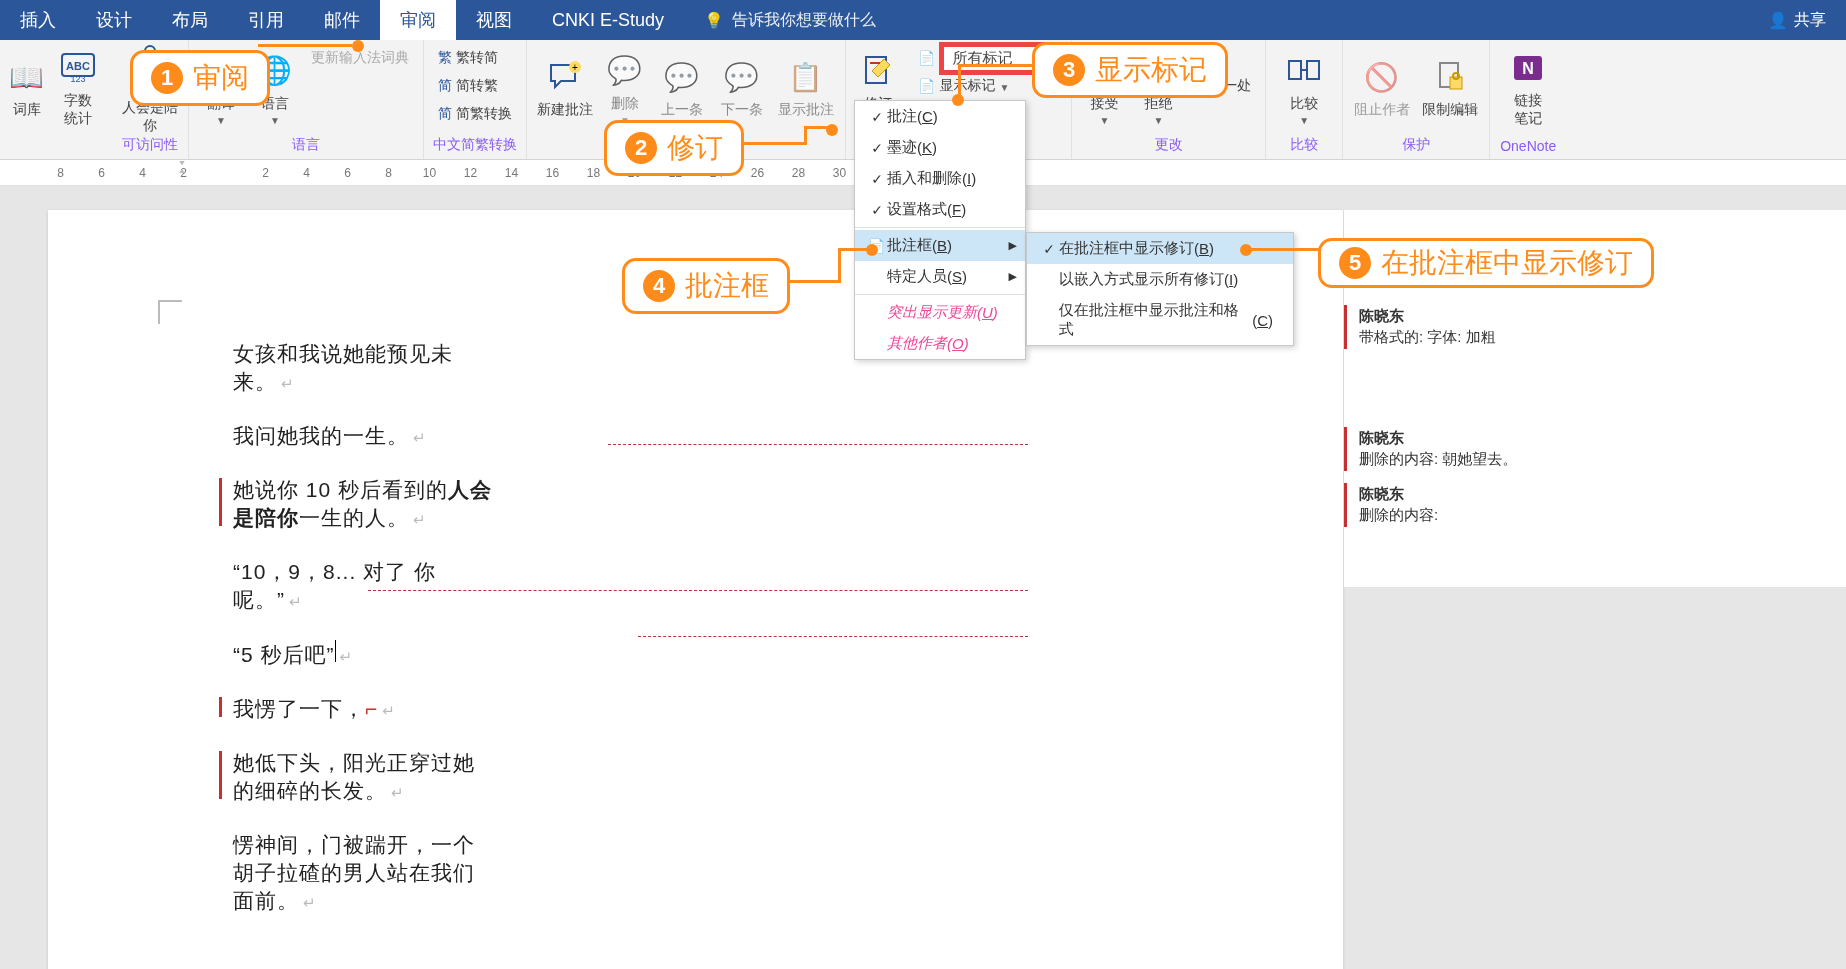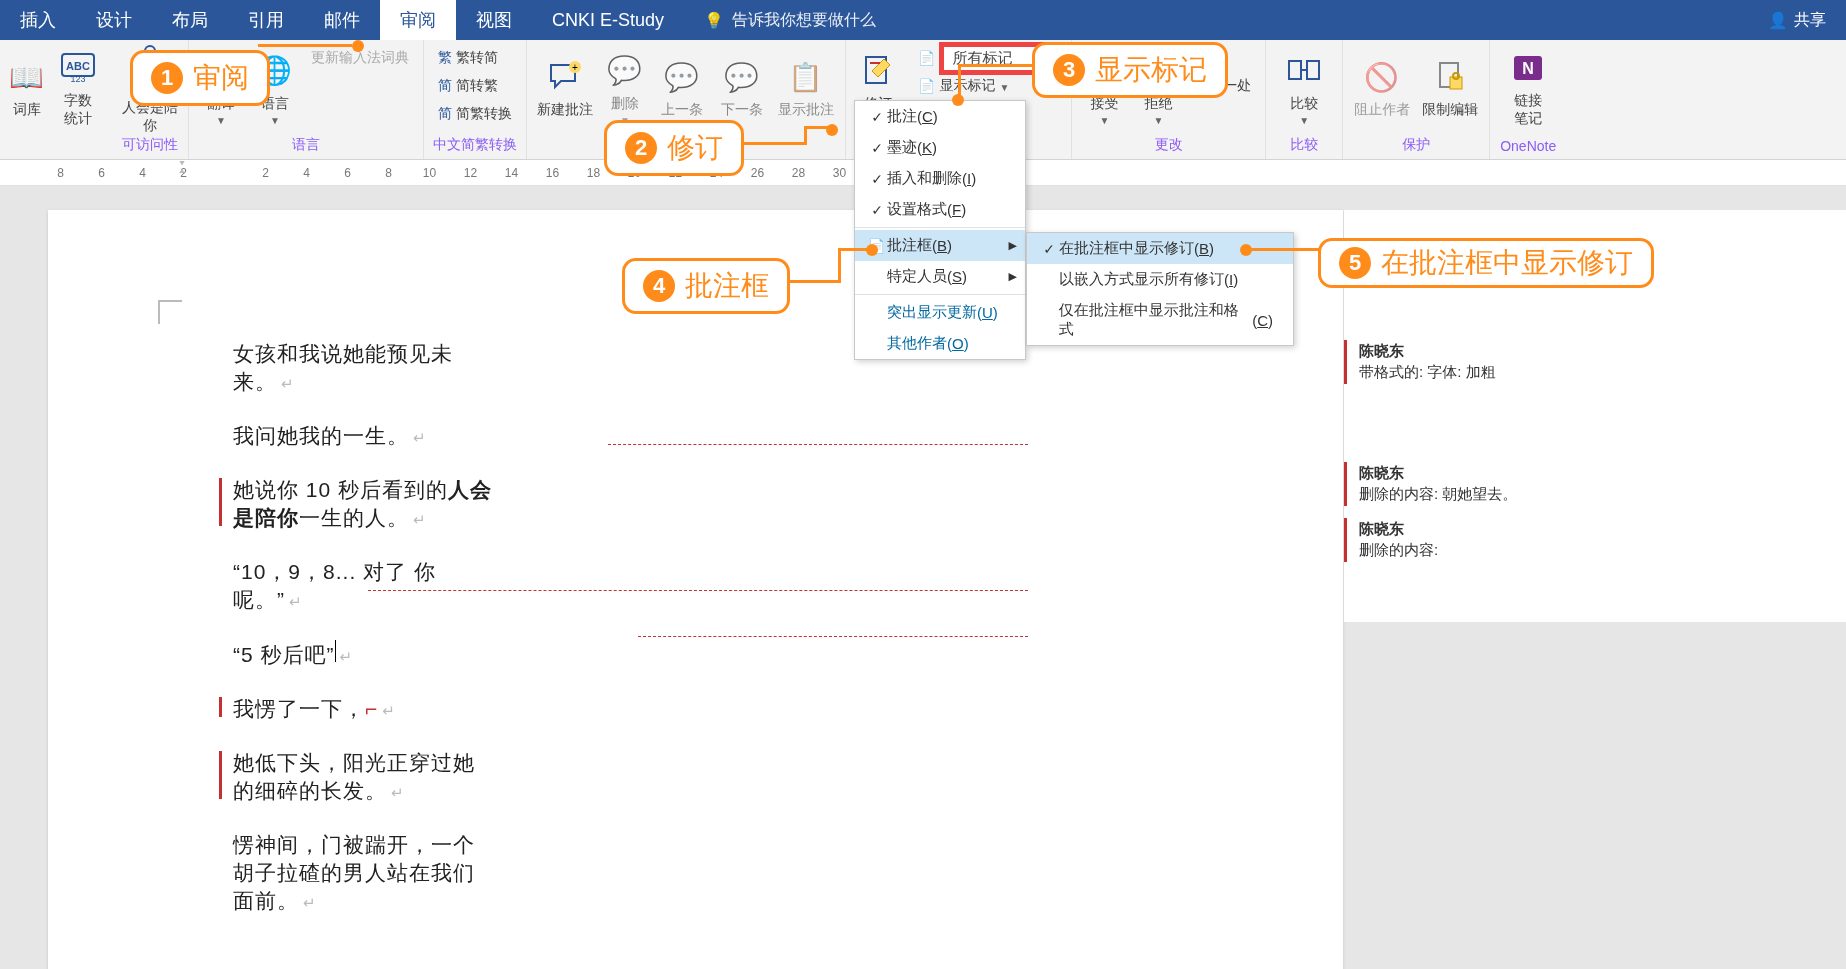--- a/index.html
+++ b/index.html
@@ -33,30 +33,30 @@
 .doc-area { position: absolute; top: 186px; left: 0; right: 0; bottom: 0; background: #e6e6e6; display: flex; }
 .page { background: #fff; width: 1295px; min-height: 1100px; margin: 24px 0 0 48px; padding: 90px 850px 40px 135px; position: relative; box-shadow: 0 1px 3px rgba(0,0,0,.15); }
 .page-corner { position: absolute; left: 110px; top: 90px; width: 24px; height: 24px; border-left: 2px solid #bbb; border-top: 2px solid #bbb; }
 .para { font-size: 21px; color: #222; margin: 0 0 26px 50px; letter-spacing: 1px; position: relative; }
 .para .ret { color: #bbb; font-size: 15px; margin-left: 4px; }
 .track-bar { position: absolute; left: -14px; top: 2px; bottom: 6px; width: 3px; background: #c53030; }
 .bold { font-weight: bold; }
 .word-count { color: #a94442; text-decoration: underline; }
 
 
-.revisions { position: absolute; right: 0; top: 24px; width: 502px; background: #fff; padding-top: 112px; }
+.revisions { position: absolute; right: 0; top: 24px; width: 502px; background: #fff; padding-top: 77px; }
 .rev-item { border-left: 3px solid #c53030; padding: 2px 12px; margin-bottom: 60px; font-size: 15px; color: #333; }
 .rev-author { font-weight: bold; margin-bottom: 2px; }
 .rev-dash { border-bottom: 1px dashed #c53030; position: absolute; }
 
 
 .menu { position: absolute; background: #fff; border: 1px solid #c8c8c8; box-shadow: 2px 2px 6px rgba(0,0,0,.18); font-size: 15px; color: #333; z-index: 100; }
 .menu-item { display: flex; align-items: center; padding: 6px 20px 6px 12px; cursor: pointer; position: relative; }
 .menu-item.hover { background: #cde6f7; }
-.menu-item.disabled { color: #0369a1; }
+.menu-item.disabled { color: #ec4899; font-style: italic; }
 .menu-item .chk { width: 20px; text-align: center; font-size: 14px; }
 .menu-item .arrow-r { position: absolute; right: 8px; font-size: 11px; }
 .menu-item .underline { text-decoration: underline; }
 .menu-sep { border-top: 1px solid #e1e1e1; margin: 2px 0; }
 .combo { border: 5px solid #ef4444; padding: 2px 8px; font-size: 15px; display: flex; align-items: center; justify-content: space-between; width: 118px; background: #fff; }
 
 
 .callout { position: absolute; border: 3px solid #ff8c1a; border-radius: 14px; background: #fff; padding: 6px 18px; font-size: 28px; color: #ff8c1a; font-weight: 500; display: flex; align-items: center; z-index: 200; white-space: nowrap; }
 .callout .num { display: inline-flex; width: 32px; height: 32px; border-radius: 50%; background: #ff8c1a; color: #fff; align-items: center; justify-content: center; font-size: 22px; margin-right: 10px; font-weight: bold; }
 .callout-line { position: absolute; background: #ff8c1a; z-index: 199; }

